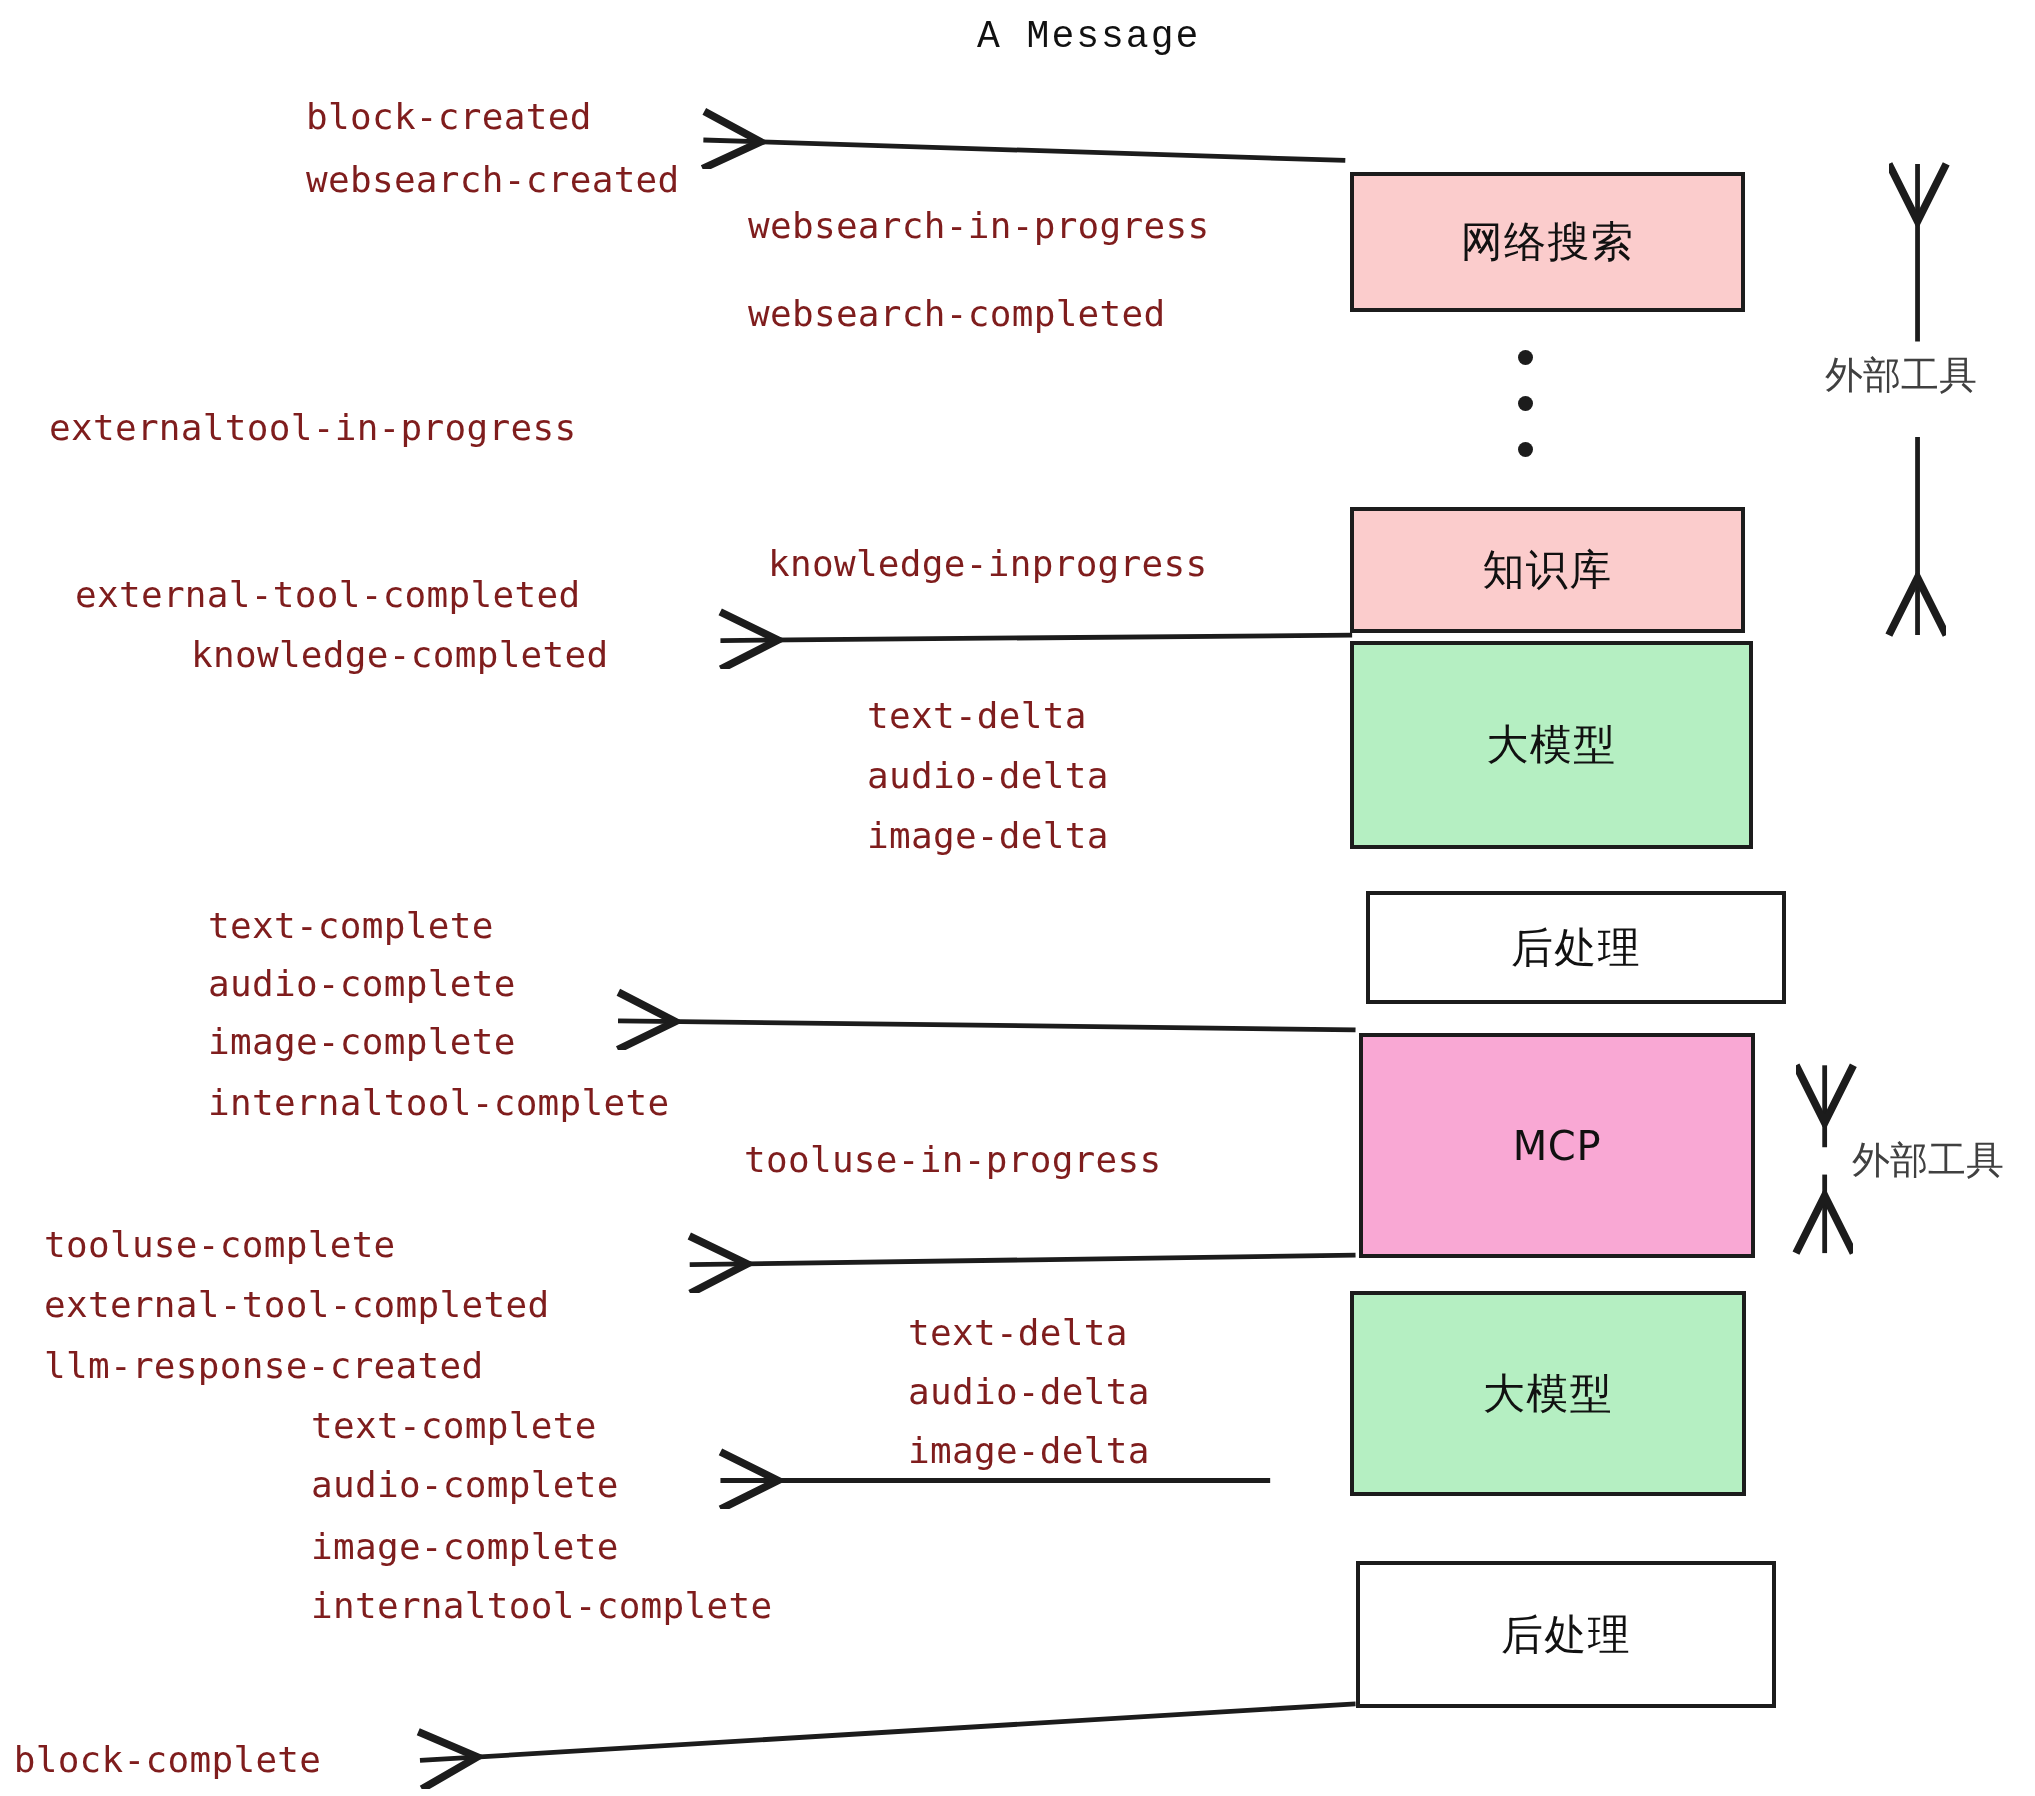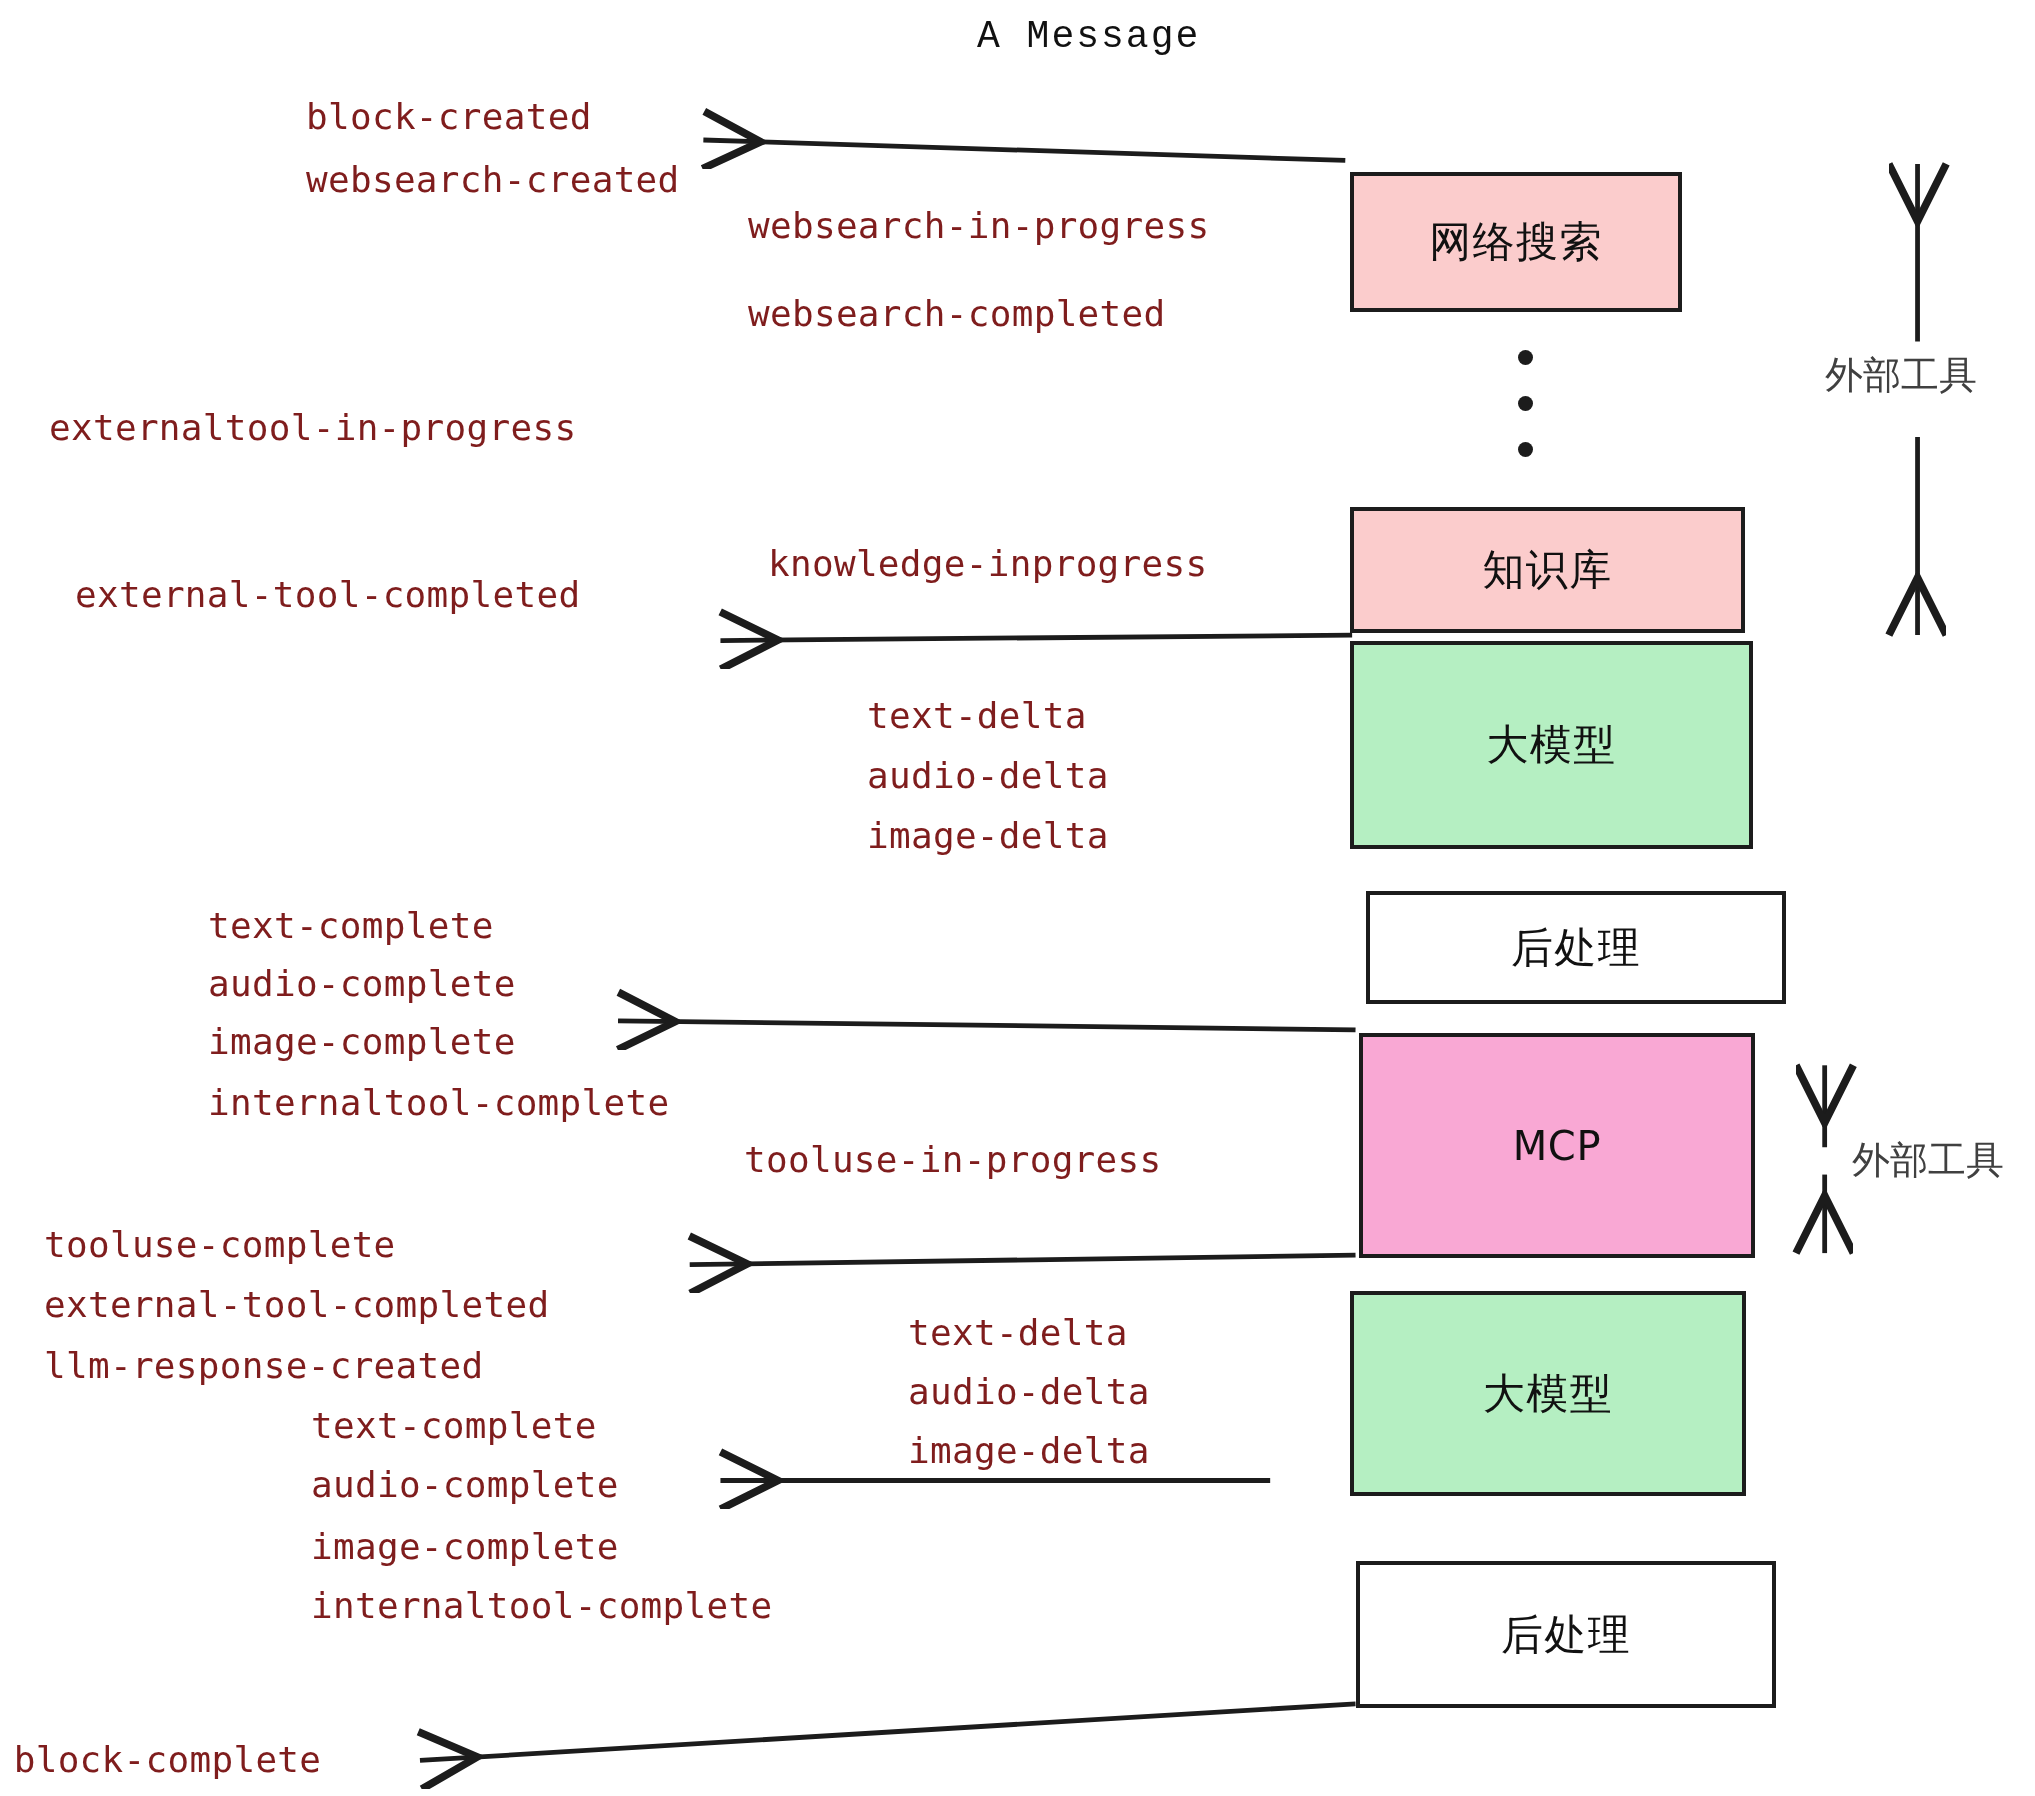--- a/index.html
+++ b/index.html
@@ -86,41 +86,42 @@
     <line x1="2672" y1="1720" x2="2672" y2="1835" stroke="#1c1c1c" stroke-width="7" marker-end="url(#ahu)"></line>
   </svg>
 
   <div class="lbl" style="left:306px;  top:99px;">block-created</div>
   <div class="lbl" style="left:306px;  top:162px;">websearch-created</div>
   <div class="lbl" style="left:748px; top:208px;">websearch-in-progress</div>
   <div class="lbl" style="left:748px; top:296px;">websearch-completed</div>
   <div class="lbl" style="left:15px;   top:410px;margin-left:34px;">externaltool-in-progress</div>
   <div class="lbl" style="left:768px; top:546px;">knowledge-inprogress</div>
   <div class="lbl" style="left:75px;  top:577px;">external-tool-completed</div>
+  <div class="lbl" style="left:191px;  top:637px;">knowledge-completed</div>
   <div class="lbl" style="left:867px; top:698px;">text-delta</div>
   <div class="lbl" style="left:867px; top:758px;">audio-delta</div>
   <div class="lbl" style="left:867px; top:818px;">image-delta</div>
   <div class="lbl" style="left:208px;  top:908px;">text-complete</div>
   <div class="lbl" style="left:208px;  top:966px;">audio-complete</div>
   <div class="lbl" style="left:208px;  top:1024px;">image-complete</div>
   <div class="lbl" style="left:208px;  top:1085px;">internaltool-complete</div>
   <div class="lbl" style="left:744px; top:1142px;">tooluse-in-progress</div>
   <div class="lbl" style="left:44px;   top:1227px;">tooluse-complete</div>
   <div class="lbl" style="left:44px;   top:1287px;">external-tool-completed</div>
   <div class="lbl" style="left:44px;   top:1348px;">llm-response-created</div>
   <div class="lbl" style="left:908px; top:1315px;">text-delta</div>
   <div class="lbl" style="left:908px; top:1374px;">audio-delta</div>
   <div class="lbl" style="left:908px; top:1433px;">image-delta</div>
   <div class="lbl" style="left:311px;  top:1408px;">text-complete</div>
   <div class="lbl" style="left:311px;  top:1467px;">audio-complete</div>
   <div class="lbl" style="left:311px;  top:1529px;">image-complete</div>
   <div class="lbl" style="left:311px;  top:1588px;">internaltool-complete</div>
   <div class="lbl" style="left:13.7px;   top:1742px;">block-complete</div>
 
-  <div class="box" style="left:1350px;top:172px;width:332px;height:140px;background:#FBCCCC;">
+  <div class="box" style="left:1350px;top:172px;width:395px;height:140px;background:#FBCCCC;">
     <span>网络搜索</span>
   </div>
 
   <div class="dots" style="left:1518px;top:350px;">
     <i></i>
       <i></i>
       <i></i>
   </div>
 
   <div class="box" style="left:1350px;top:507px;width:395px;height:126px;background:#FBCCCC;">

